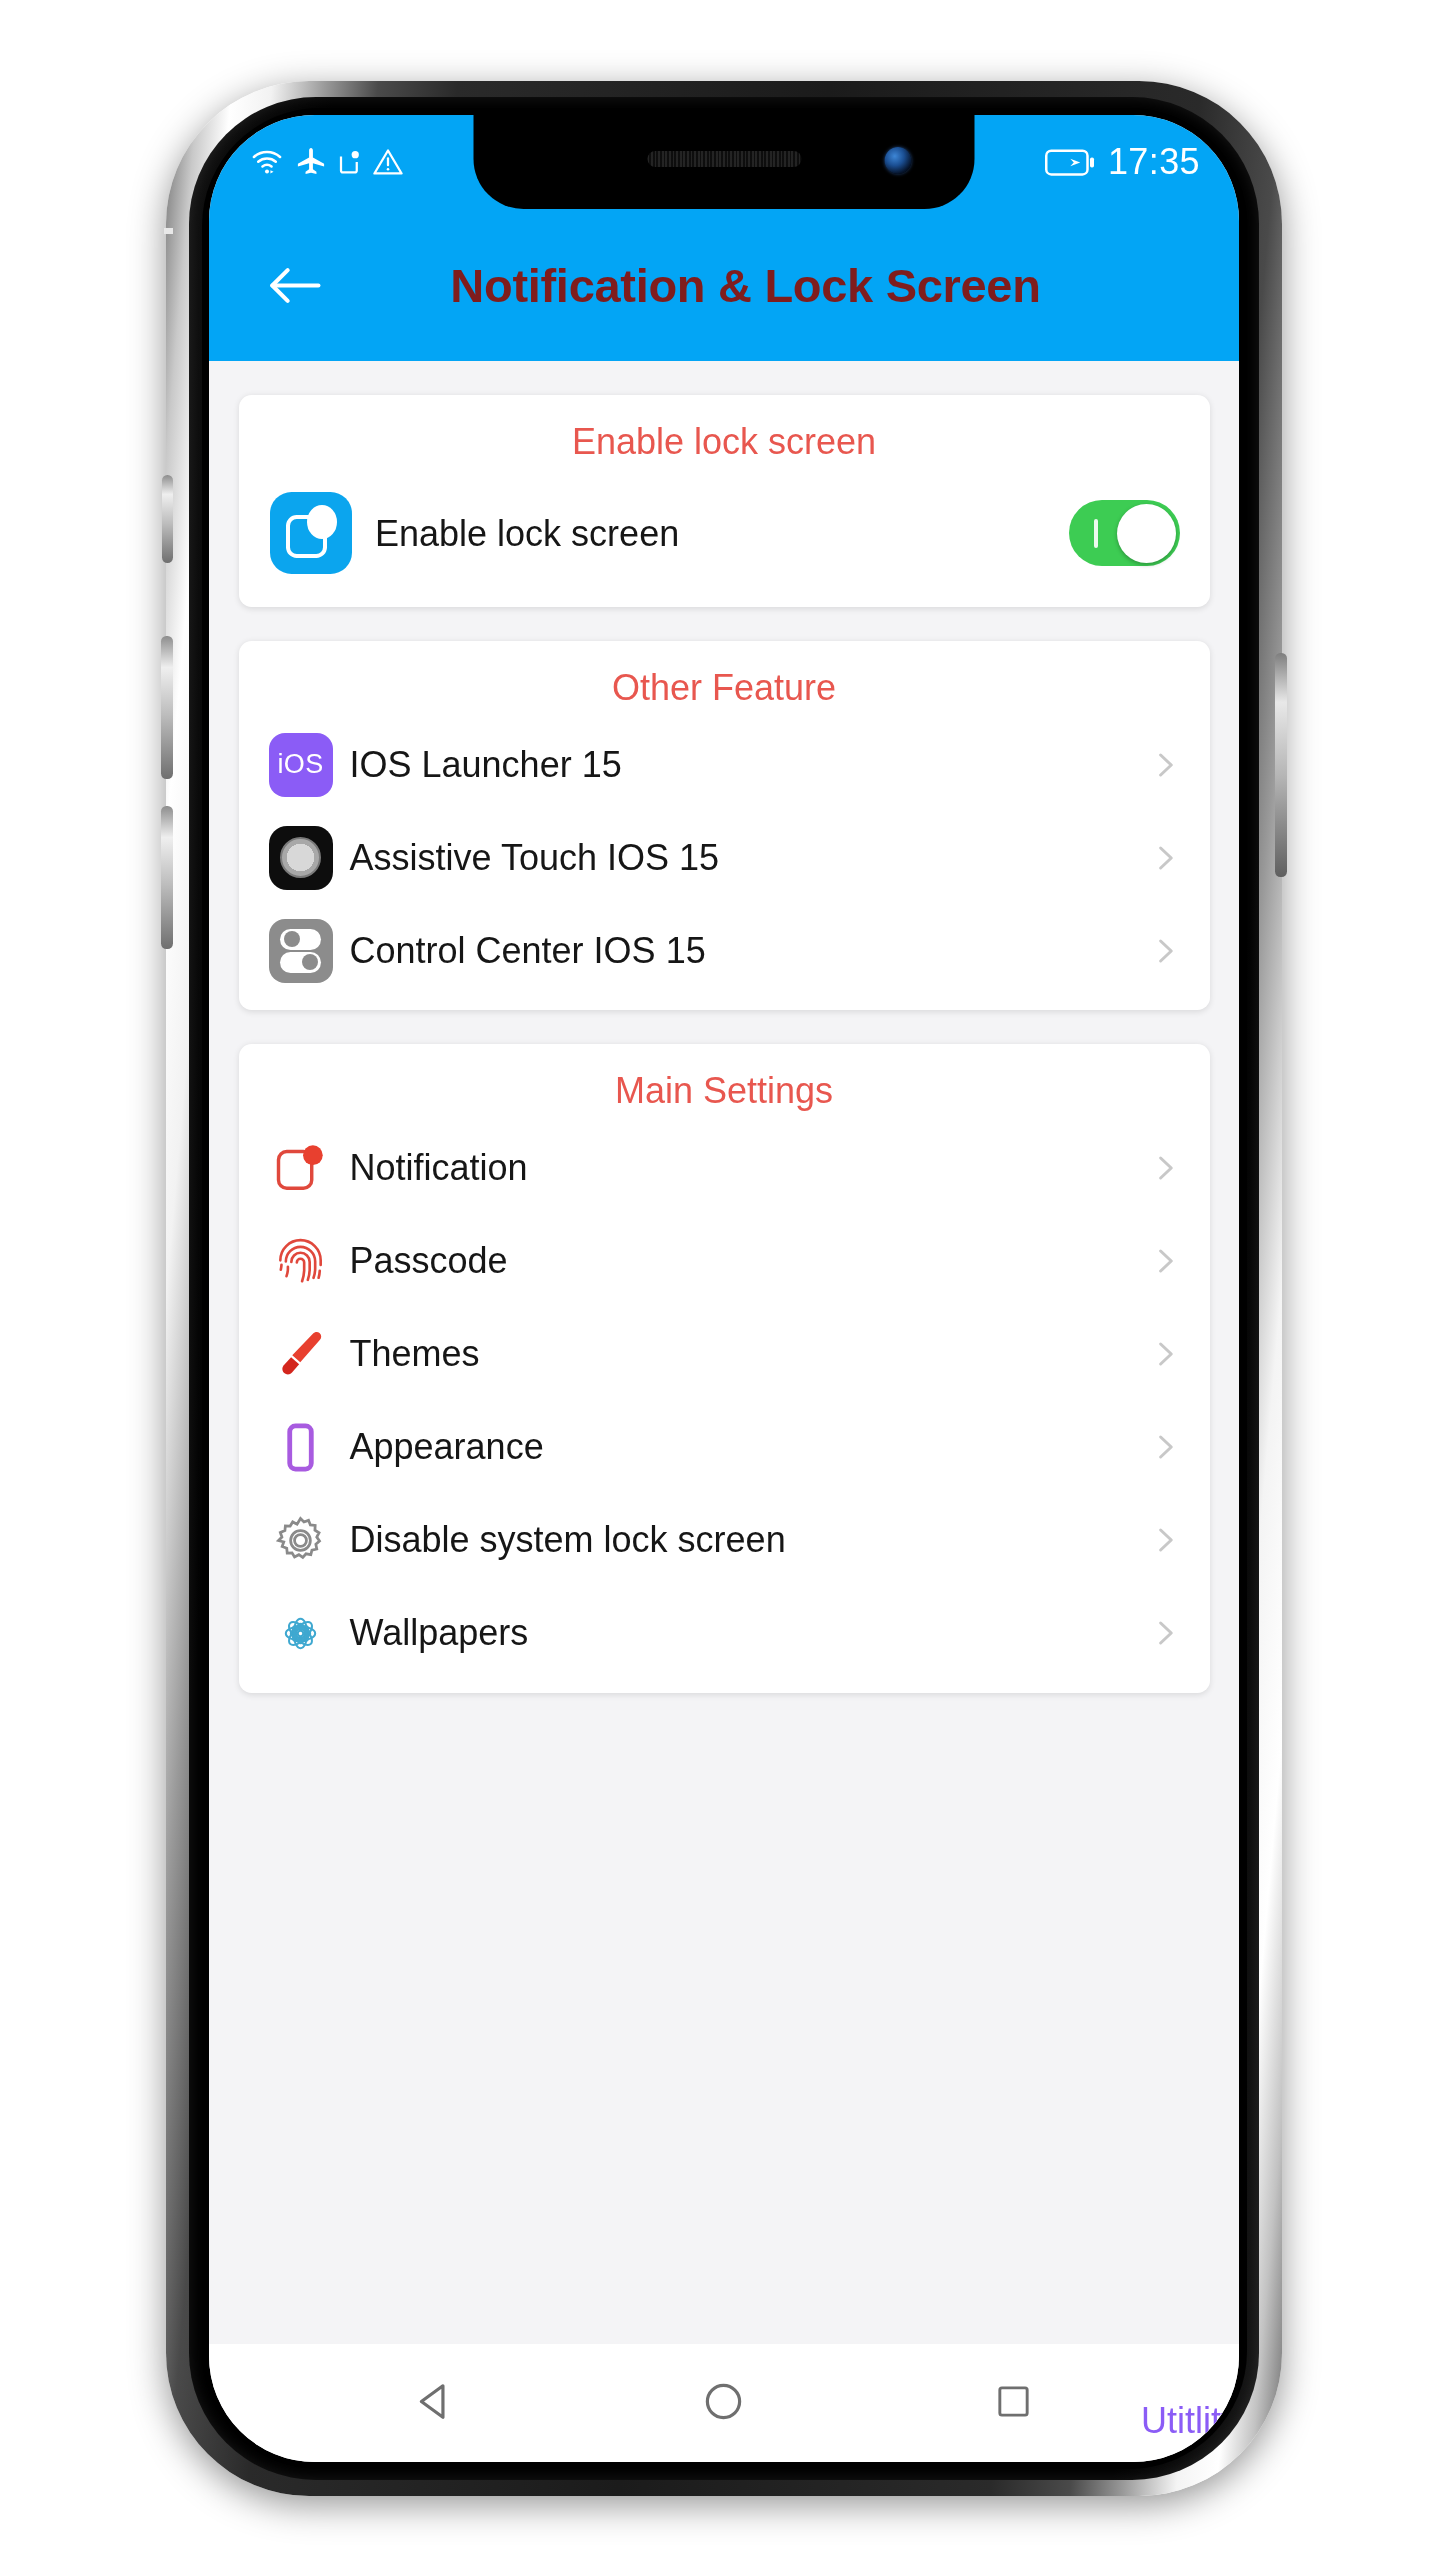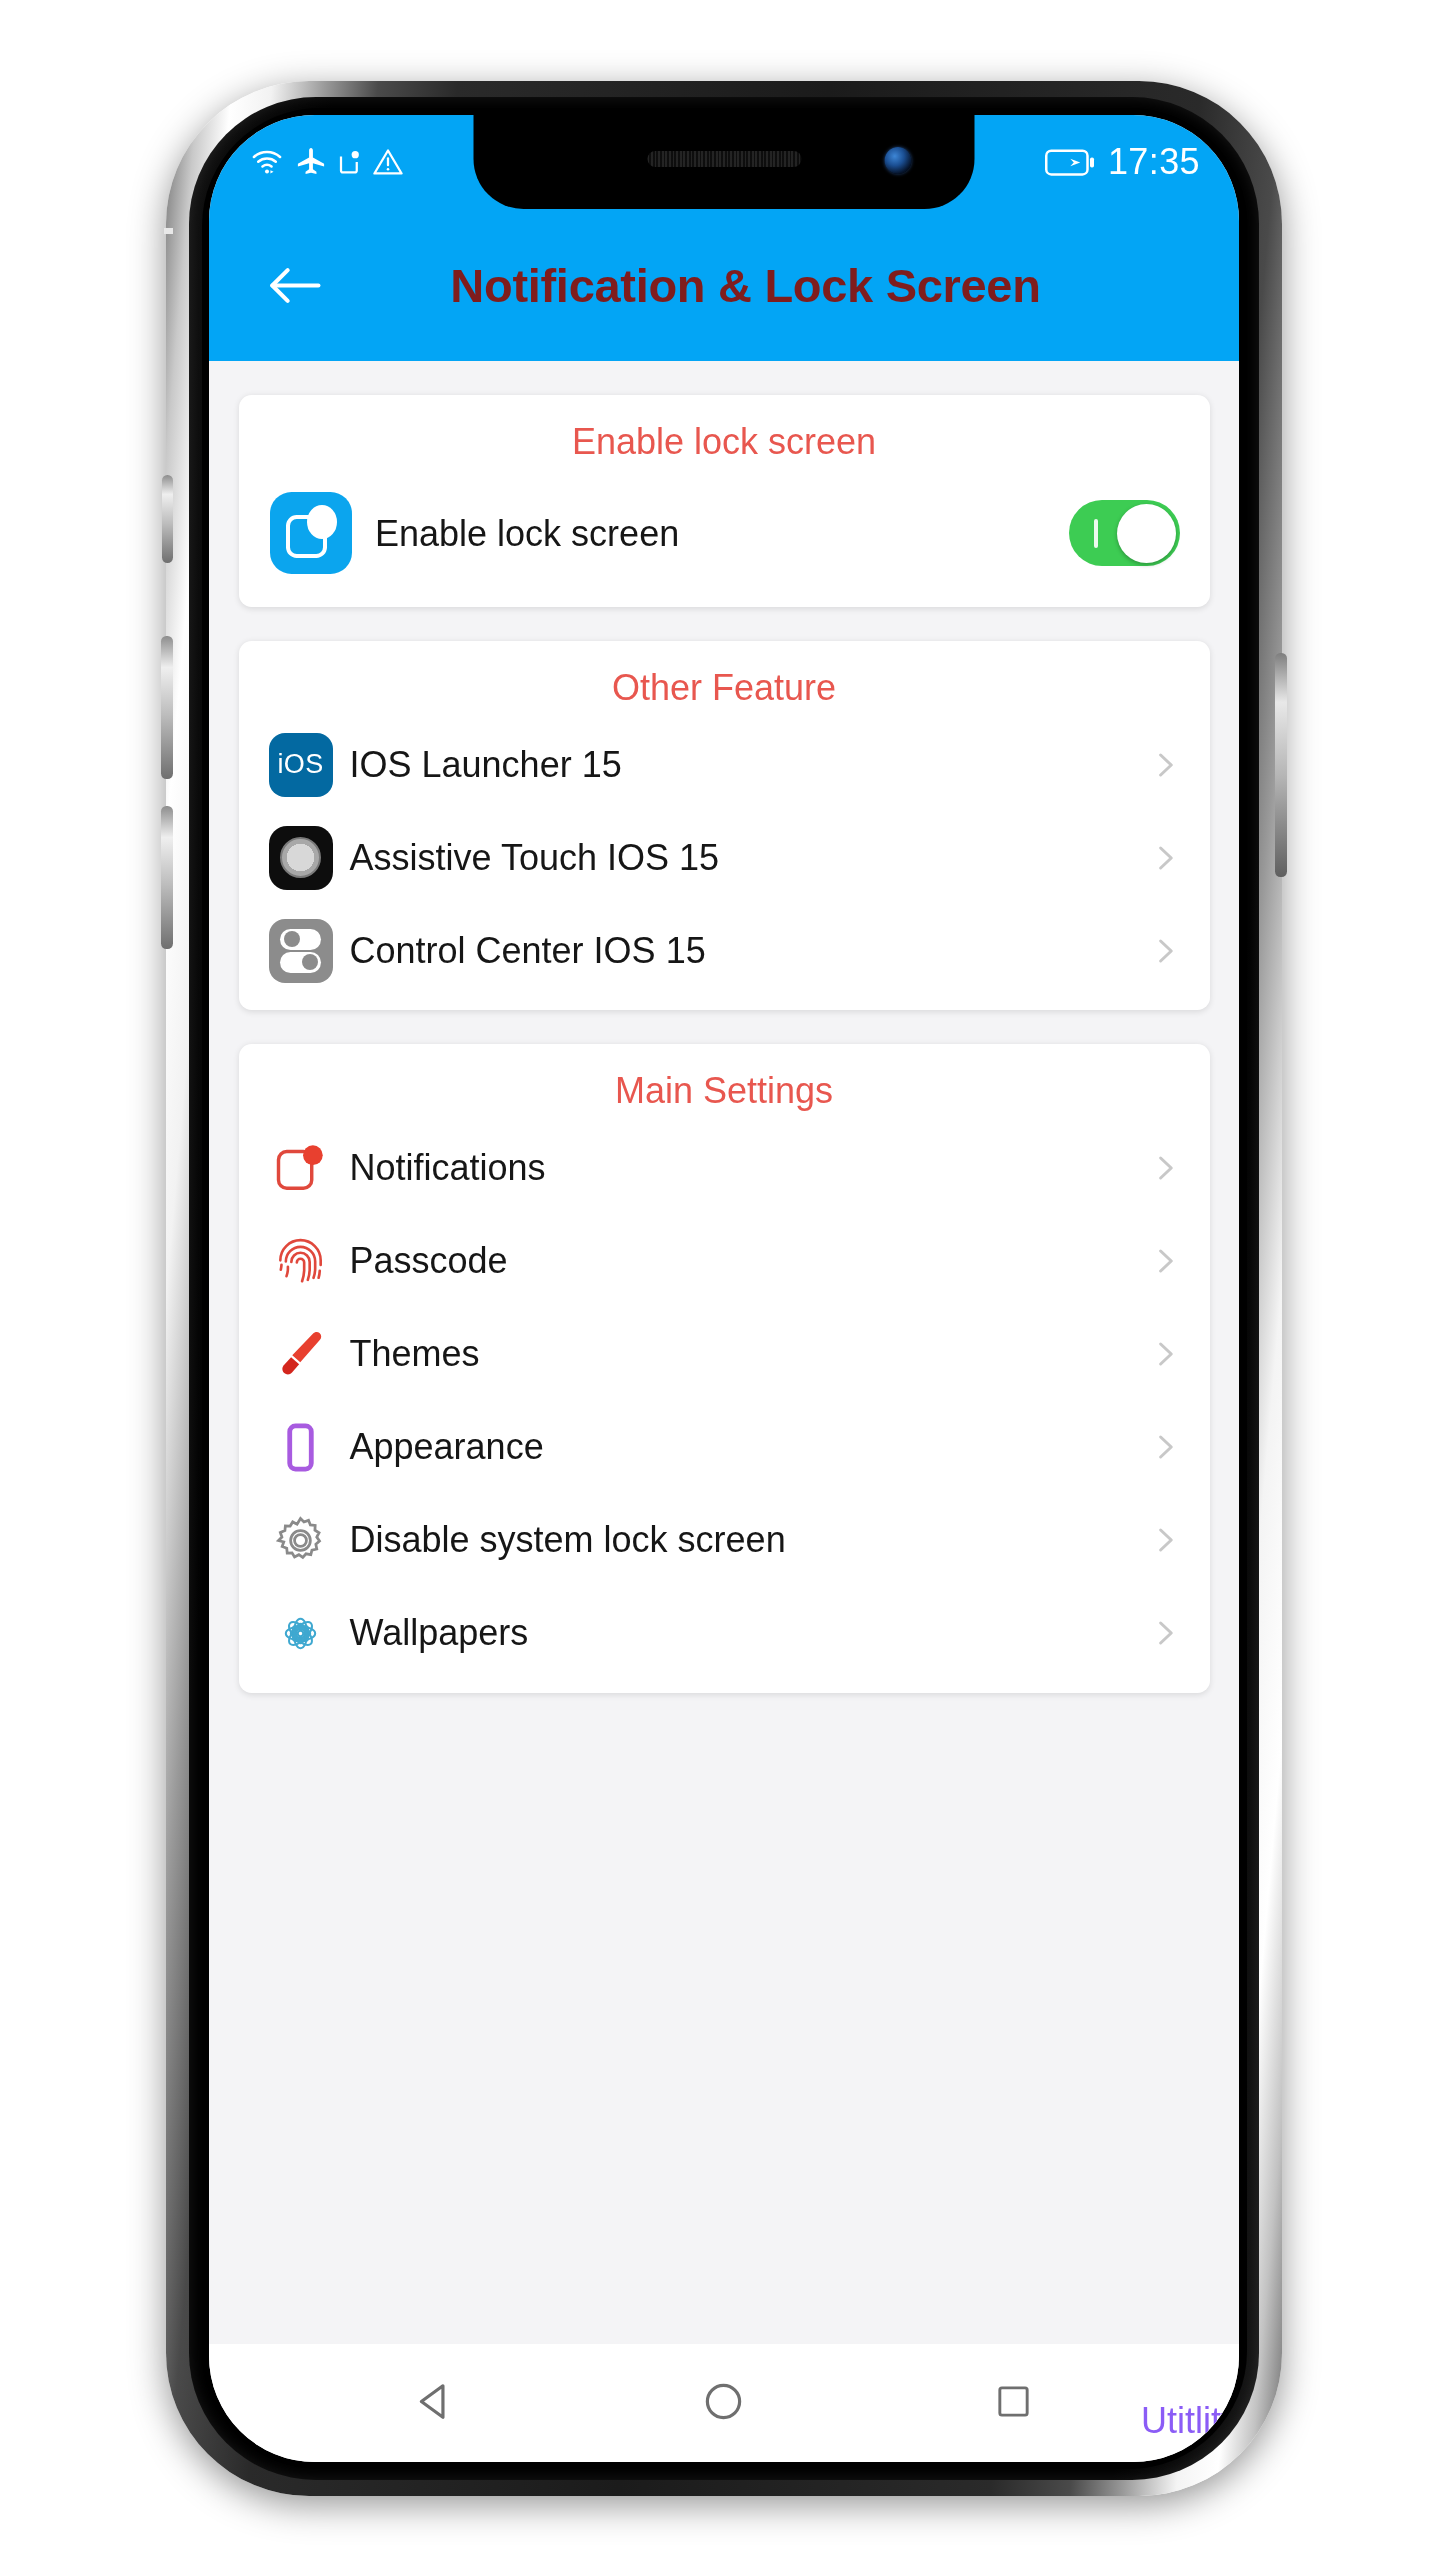--- a/index.html
+++ b/index.html
@@ -288,21 +288,21 @@
     font-size: 36px;
     z-index: 14;
     pointer-events: none;
   }
 
   
   .ic { display: block; }
   .ic-ios {
     width: 64px; height: 64px;
     border-radius: 16px;
-    background: #0369a1;
+    background: #8b5cf6;
     color: #ffffff;
     font-size: 27px;
     display: flex;
     align-items: center;
     justify-content: center;
     letter-spacing: 0.4px;
   }
   .ic-enable {
     width: 82px; height: 82px;
     border-radius: 21.5px;
@@ -505,21 +505,21 @@
       <div class="card">
         <div class="card-title">Main Settings</div>
 
         <div class="row">
           <div class="row-icon">
             <svg class="ic" width="55" height="55" viewBox="0 0 24 24">
               <rect x="2.4" y="4.6" width="14.5" height="16" rx="3.6" fill="none" stroke="#E0483C" stroke-width="1.5"></rect>
               <circle cx="17.4" cy="6.2" r="4.3" fill="#E8402F"></circle>
             </svg>
           </div>
-          <div class="row-label">Notifications</div>
+          <div class="row-label">Notification</div>
           <span class="chev">
             <svg width="30" height="30" viewBox="0 0 24 24" fill="none" stroke="#C8C8C8" stroke-width="2.4" stroke-linecap="round" stroke-linejoin="round">
                 <path d="M8.5 4 17 12l-8.5 8"></path>
               </svg>
           </span>
         </div>
 
         <div class="row">
           <div class="row-icon">
             <svg class="ic" width="55" height="55" viewBox="0 0 24 24" fill="none" stroke="#E0483C" stroke-width="1.15" stroke-linecap="round">

